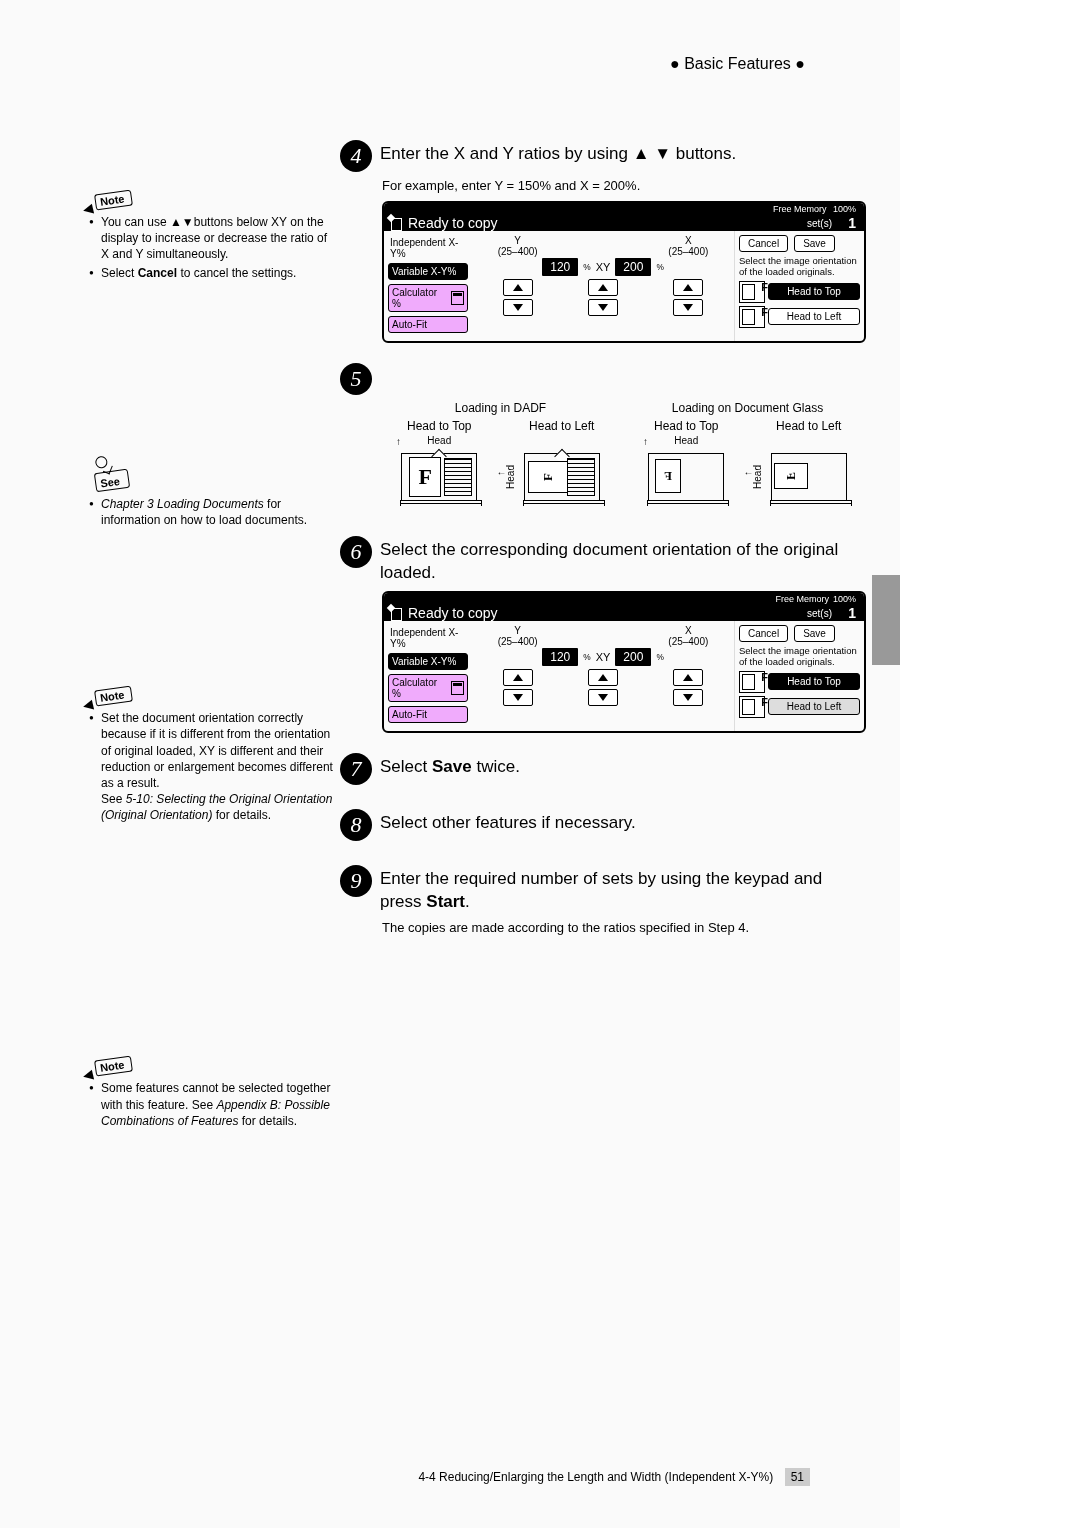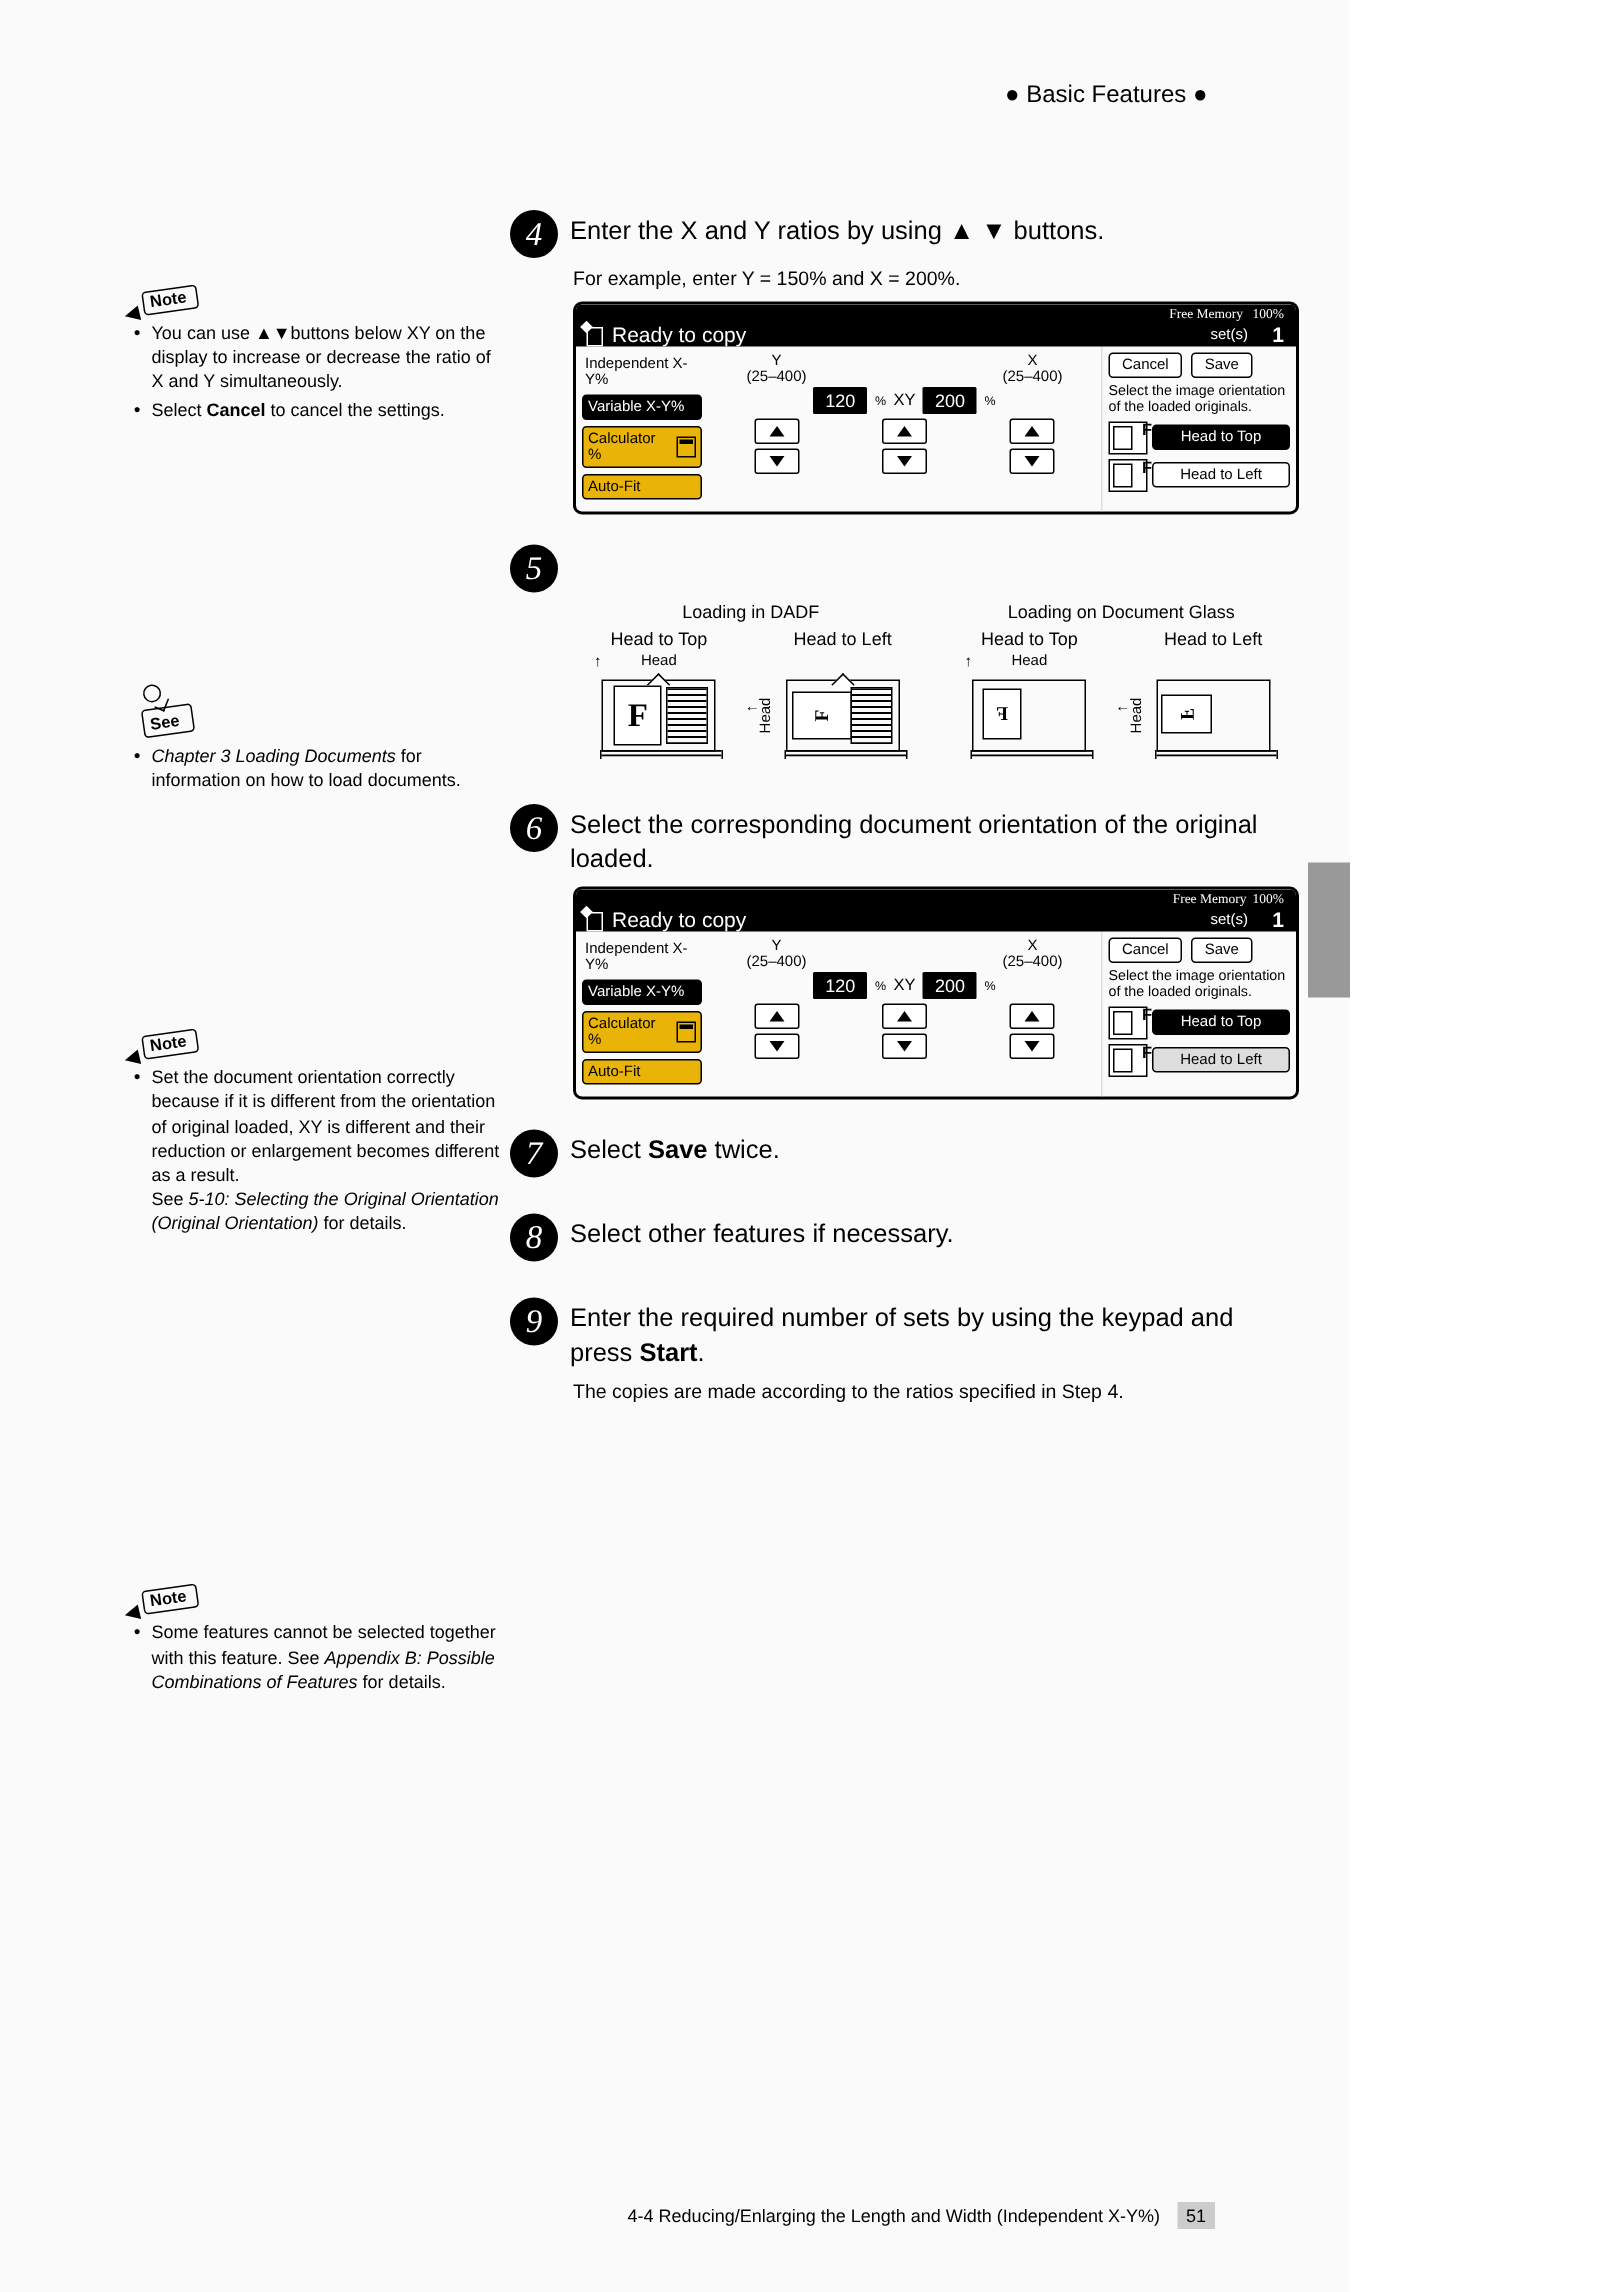--- a/index.html
+++ b/index.html
@@ -189,21 +189,20 @@
     width:6px; height:6px;
     background:#fff;
     transform: rotate(45deg);
   }
   .panel-top .mem {
     position: absolute;
     right: 8px;
     top: 1px;
     font-size: 9px;
     text-align:right;
-    font-family:Liberation Serif, serif;
   }
   .panel-top .mem .pct { font-size: 9px; margin-left:4px;}
   .panel-top .sets {
     position:absolute;
     right:32px;
     bottom:2px;
     font-size:10px;
   }
   .panel-top .setsnum {
     position:absolute;
@@ -220,21 +219,21 @@
   .panel-left {
     padding: 4px;
     font-size: 10px;
   }
   .panel-left .label { margin-bottom: 2px; padding: 2px 2px; }
   .panel-left .btn {
     border: 1px solid #000;
     border-radius: 3px;
     padding: 2px 3px;
     margin-bottom: 4px;
-    background:#eab308;
+    background:#f0abfc;
   }
   .panel-left .btn.active { background:#000; color:#fff; }
   .panel-left .calc {
     display:flex; align-items:center; gap:3px;
   }
   .panel-left .calc .ci {
     width:11px;height:12px;border:1px solid #000;display:inline-block;position:relative;
   }
   .panel-left .calc .ci::before {content:"";position:absolute;top:1px;left:1px;width:9px;height:3px;background:#000;}
 

